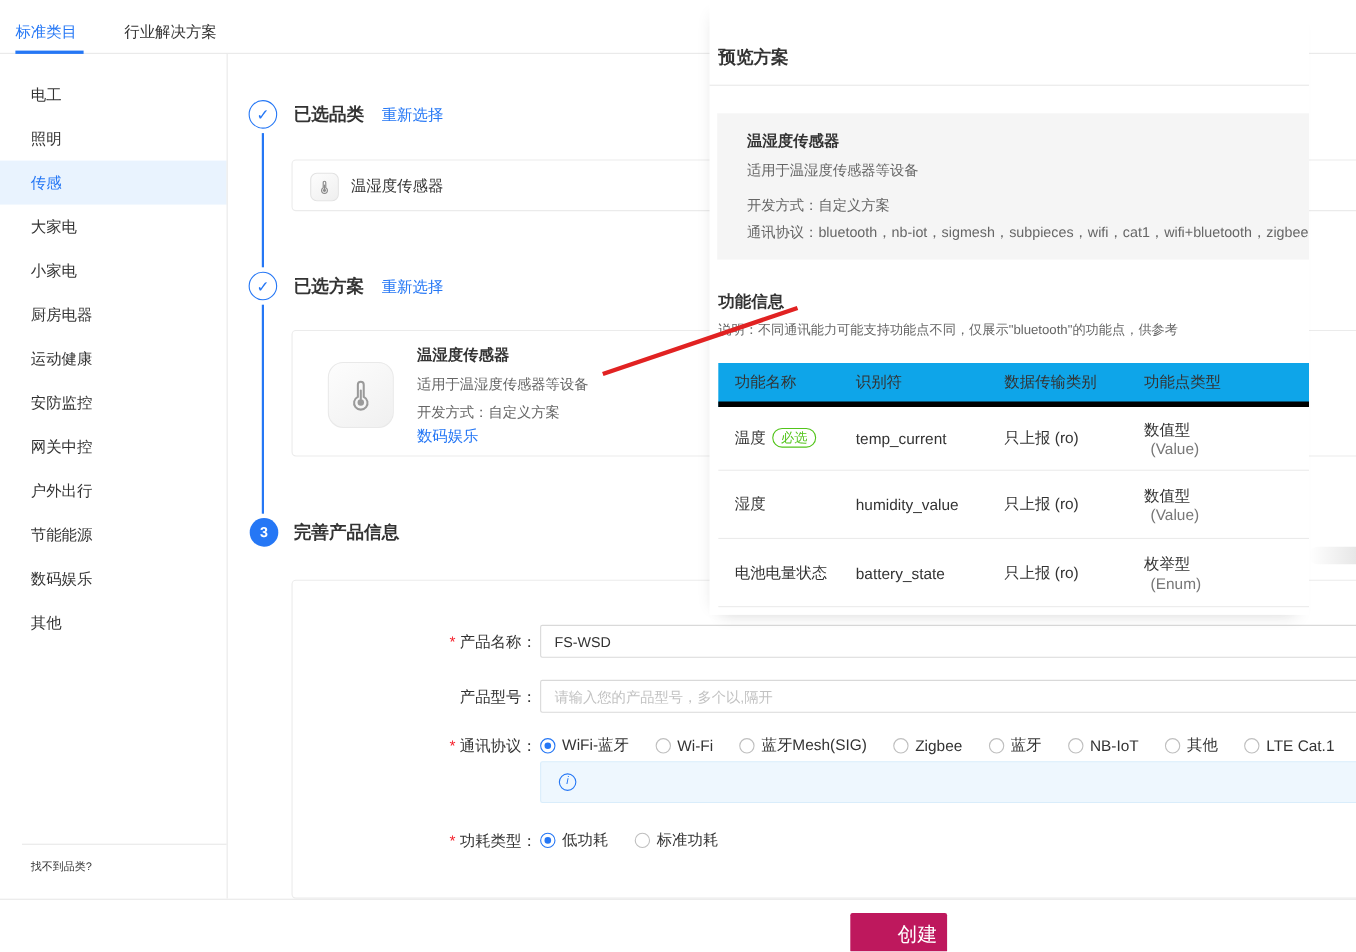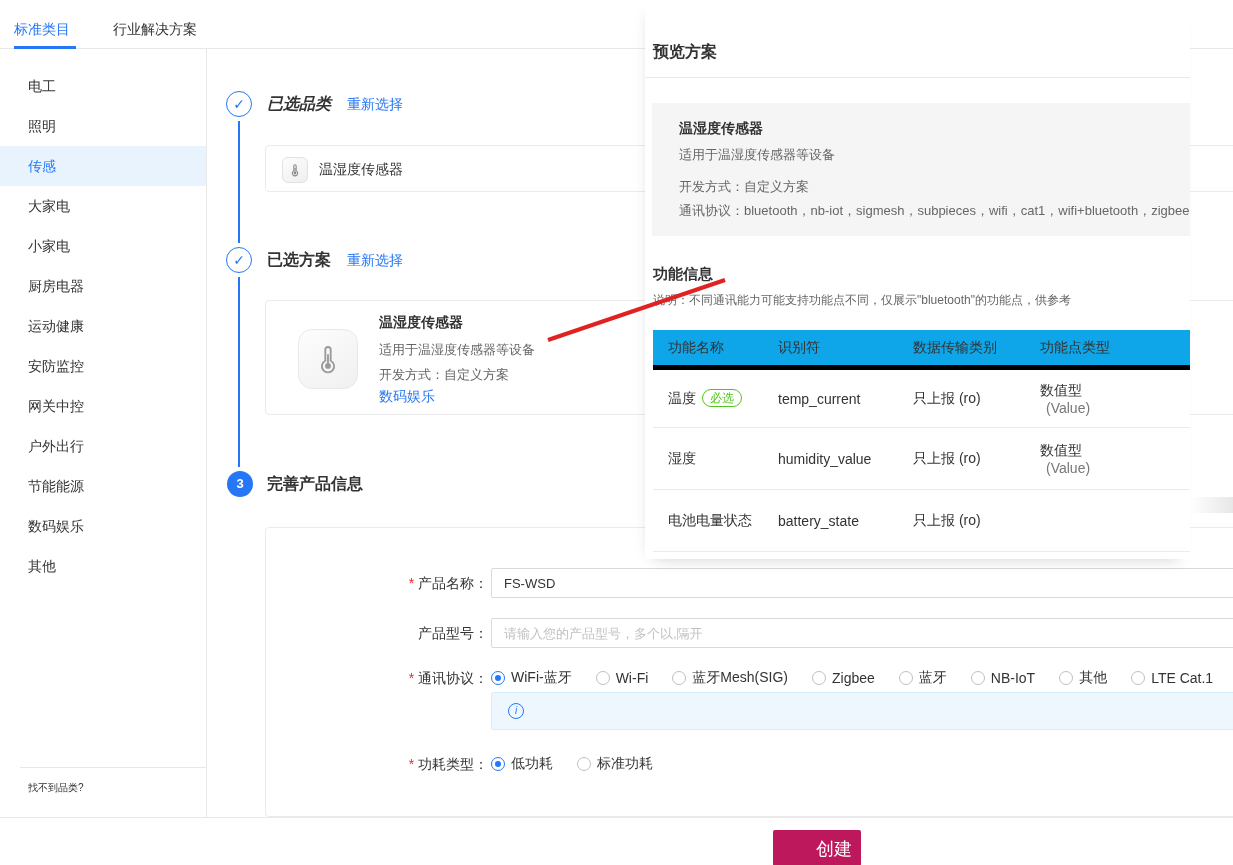--- a/index.html
+++ b/index.html
@@ -118,21 +118,21 @@
     <div class="side-item" style="top:426px;">户外出行</div>
     <div class="side-item" style="top:466px;">节能能源</div>
     <div class="side-item" style="top:506px;">数码娱乐</div>
     <div class="side-item" style="top:546px;">其他</div>
     <div class="hline" style="left:20px;top:767px;width:186px;"></div>
     <div class="side-footer">找不到品类?</div>
   </div>
   <div class="vline" style="left:206px;top:49px;height:768px;"></div>
 
   <div class="step-circle check" style="left:226px;top:91px;"></div>
-  <div class="step-title" style="top:94px;font-style:italic;">已选品类</div>
+  <div class="step-title" style="top:94px;">已选品类</div>
   <div class="step-link" style="top:96px;">重新选择</div>
   <div class="step-connector" style="top:121px;height:122px;"></div>
 
   <div class="sel-card" style="top:145px;width:990px;height:47px;">
     <div class="mini-icon" style="left:16px;top:11px;">
       <svg width="14" height="14" viewBox="0 0 24 24">
           <path d="M10 5 a2 2 0 0 1 4 0 v8.3 a4.6 4.6 0 1 1 -4 0 z" fill="none" stroke="#8a8a8a" stroke-width="1.8"></path>
           <circle cx="12" cy="17.2" r="2.4" fill="#8a8a8a"></circle>
           <path d="M12 15 V9" stroke="#8a8a8a" stroke-width="1.8" stroke-linecap="round"></path>
         </svg>
@@ -258,20 +258,24 @@
         <div class="t-cell">只上报 (ro)</div>
         <div class="t-cell t-type">
             <div>数值型</div>
             <div class="tl2">(Value)</div>
           </div>
       </div>
       <div class="t-row" style="height:62px;">
         <div class="t-cell" style="line-height:19px;">电池电量状态</div>
         <div class="t-cell">battery_state</div>
         <div class="t-cell">只上报 (ro)</div>
+        <div class="t-cell t-type">
+            <div>枚举型</div>
+            <div class="tl2">(Enum)</div>
+          </div>
       </div>
     </div>
   </div>
 
   <div class="frag-blob"></div>
 
   <svg class="red-line" width="195" height="75">
     <line x1="8" y1="68" x2="185" y2="8" stroke="#e12222" stroke-width="4"></line>
   </svg>
 

